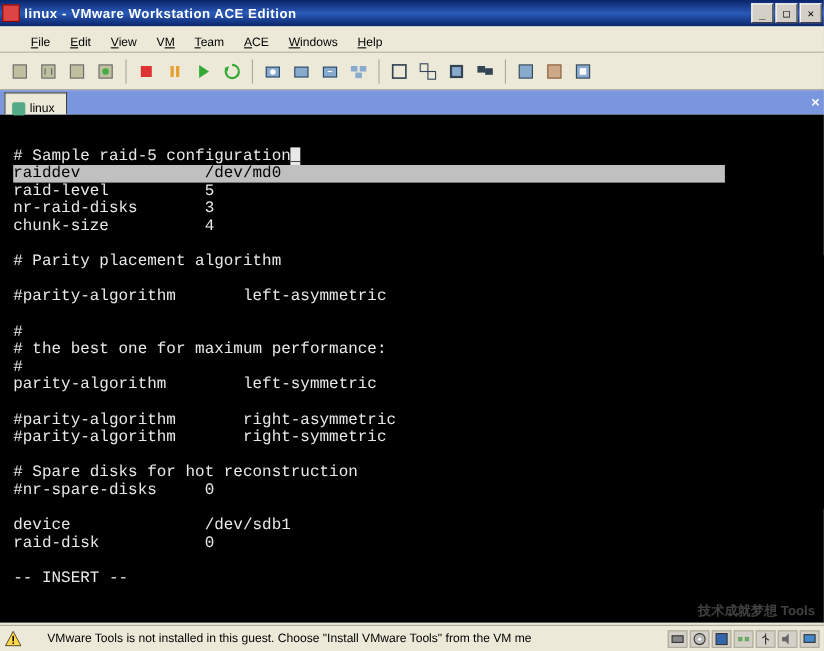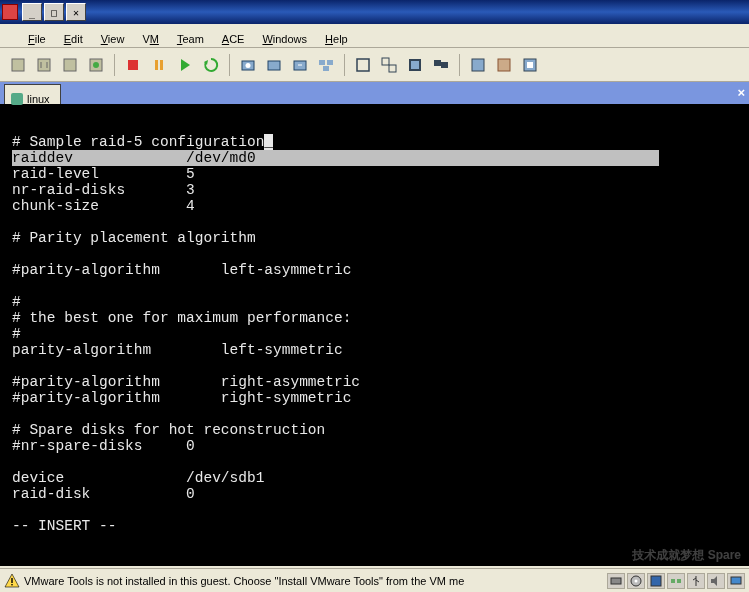--- a/index.html
+++ b/index.html
@@ -28,35 +28,36 @@
 .tabbar .tab { height: 20px; background: #ece9d8; border: 1px solid #404040; border-bottom: none; padding: 8px 10px 0 6px; display: flex; align-items: center; gap: 4px; font-size: 11px; }
 .tabbar .tab .tabicon { width: 12px; height: 12px; background: #5a8; border-radius: 2px; display: inline-block; }
 .tabbar .closex { position: absolute; right: 4px; top: 3px; color: #fff; font-weight: bold; font-size: 13px; cursor: default; }
 
 
 .terminal { background: #000; color: #e8e8e8; font-family: "Courier New", monospace; font-size: 14.5px; line-height: 16px; padding: 30px 12px 12px 12px; white-space: pre; height: 462px; overflow: hidden; }
 .terminal .hl { background: #c0c0c0; color: #000; display: inline-block; width: 647px; }
 .terminal .cursor { background: #e8e8e8; color: #000; }
 
 
-.statusbar { position: absolute; bottom: 0; left: 0; right: 0; height: 24px; background: #ece9d8; border-top: 1px solid #aca899; display: flex; align-items: center; padding: 0 4px; font-size: 11px; }
+.statusbar { position: absolute; bottom: 0; left: 0; right: 0; height: 24px; background: #ece9d8; border-top: 1px solid #aca899; display: flex; align-items: center; padding: 0 4px; font-size: 11px; gap: 19px; }
 .statusbar .warnicon { width: 16px; height: 16px; margin-right: 4px; }
 .statusbar .msg { flex: 1; white-space: nowrap; overflow: hidden; }
 .statusbar .tray { display: flex; gap: 2px; }
 .statusbar .tray .ti { width: 18px; height: 16px; border: 1px solid #aca899; background: #d4d0c8; display: flex; align-items: center; justify-content: center; }
 
 
 .watermark { position: absolute; right: 8px; bottom: 28px; color: rgba(255,255,255,0.25); font-family: Arial; font-size: 28px; font-weight: bold; text-shadow: 1px 1px 2px rgba(0,0,0,0.5); pointer-events: none; }
 .watermark .sub { font-size: 12px; display: block; text-align: right; }
 </style>
 </head>
 <body>
 
 <div class="titlebar">
   <span class="icon"></span>
+  <span class="title">linux - VMware Workstation ACE Edition</span>
   <div class="winbtns">
     <div class="winbtn">_</div>
     <div class="winbtn">□</div>
     <div class="winbtn">✕</div>
   </div>
 </div>
 
 <div class="menubar">
   <span class="menuitem"><span class="ul">F</span>ile</span>
   <span class="menuitem"><span class="ul">E</span>dit</span>
@@ -211,21 +212,21 @@
 # Spare disks for hot reconstruction
 #nr-spare-disks     0
 
 device              /dev/sdb1
 raid-disk           0
 
 -- INSERT --
 </div>
 
 <div class="watermark">
-  <span class="sub">技术成就梦想  Spare</span>
+  <span class="sub">技术成就梦想  Tools</span>
 </div>
 
 <div class="statusbar">
   <svg class="warnicon" viewBox="0 0 16 16">
       <polygon points="8,1 15,14 1,14" fill="#ffd94a" stroke="#000" stroke-width="0.6"></polygon>
       <rect x="7.3" y="5" width="1.4" height="5" fill="#000"></rect>
       <rect x="7.3" y="11" width="1.4" height="1.4" fill="#000"></rect>
     </svg>
   <span class="msg">VMware Tools is not installed in this guest. Choose "Install VMware Tools" from the VM me</span>
   <div class="tray">

